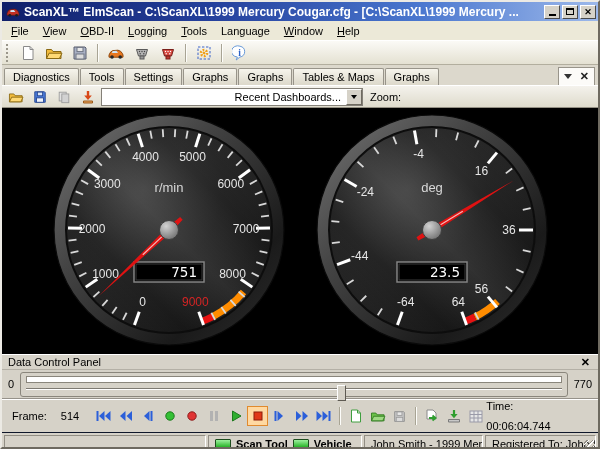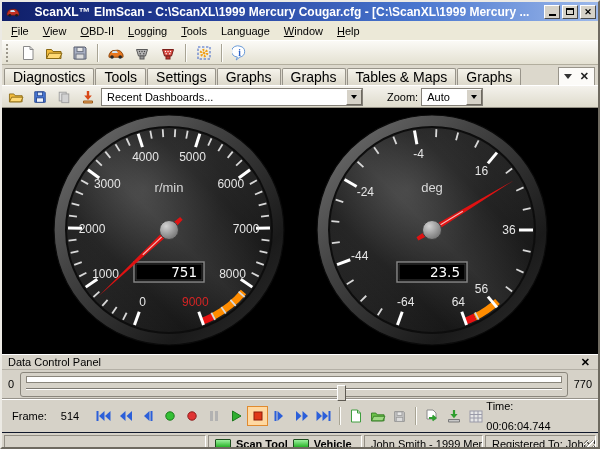--- a/index.html
+++ b/index.html
@@ -7,53 +7,53 @@
   .window{
     width:600px;height:449px;overflow:hidden;position:relative;
     border:2px solid;border-color:#eceae4 #6e6a60 #6e6a60 #eceae4;
     background:#d6d2c8;font-family:"Liberation Sans",sans-serif;font-size:11px;color:#000;
     display:flex;flex-direction:column;
   }
   
   .titlebar{height:19px;flex:0 0 19px;display:flex;align-items:center;gap:4px;padding:0 2px 0 4px;
     background:linear-gradient(90deg,#101f69 0%,#24409c 35%,#4a77cf 70%,#9cb8ea 100%);
     color:#fff;font-weight:bold;font-size:12px;}
-  .titlebar .title-text{flex:1;white-space:nowrap;overflow:hidden;text-align:center;}
+  .titlebar .title-text{flex:1;white-space:nowrap;overflow:hidden;}
   .winbtns{display:flex;gap:2px;}
   .wbtn{width:16px;height:14px;padding:0;background:#d6d2c8;border:1px solid;
     border-color:#fff #4a4a4a #4a4a4a #fff;display:flex;align-items:center;justify-content:center;
     font:bold 9px "Liberation Sans",sans-serif;color:#000;}
   .glyph-min{width:7px;height:2px;background:#000;margin-top:7px;}
   .glyph-max{width:8px;height:7px;border:1px solid #000;border-top-width:2px;}
   
   .menubar{height:19px;flex:0 0 19px;display:flex;align-items:center;padding-left:2px;background:#ece9d8;}
   .menu-item{padding:2px 7px;cursor:default;}
   
   .toolbar{height:25px;flex:0 0 25px;display:flex;align-items:center;padding:0 2px;gap:1px;
     background:linear-gradient(#fbfaf6,#e4e1d2);border-top:1px solid #fff;border-bottom:1px solid #b2ae9e;}
   .drag-handle{width:4px;height:18px;border-left:2px dotted #9a968a;margin:0 4px 0 2px;}
   .tbtn{width:25px;height:22px;display:flex;align-items:center;justify-content:center;background:transparent;border:1px solid transparent;padding:0;}
   .tsep{width:1px;height:18px;background:#a8a494;box-shadow:1px 0 0 #fdfdfa;margin:0 4px;}
   
   .tabstrip{height:21px;flex:0 0 21px;background:#dcd8cc;display:flex;align-items:flex-end;padding:3px 3px 0 2px;border-bottom:1px solid #fff;}
   .tab{height:17px;display:flex;align-items:center;padding:0 8px;margin-right:1px;white-space:nowrap;
-    background:linear-gradient(#f6f4ec,#dcd8ca);border:1px solid #98948a;border-bottom:none;border-radius:2px 2px 0 0;font-size:14px;}
+    background:linear-gradient(#f6f4ec,#dcd8ca);border:1px solid #98948a;border-bottom:none;border-radius:2px 2px 0 0;font-size:11px;}
   .tab-ctrls{margin-left:2px;display:flex;align-items:center;gap:8px;padding:0 5px;height:18px;background:#fcfbf8;border:1px solid #98948a;border-bottom:none;}
   .chev-down{width:0;height:0;border-left:4px solid transparent;border-right:4px solid transparent;border-top:5px solid #333;}
   .tab-x{font:bold 11px "Liberation Sans",sans-serif;color:#222;line-height:1;}
   
   .dashbar{height:22px;flex:0 0 22px;display:flex;align-items:center;gap:3px;padding:0 3px;
     background:linear-gradient(#f4f2ec,#dedbcc);border-bottom:1px solid #949084;}
   .combo{height:18px;background:#fff;border:1px solid #848078;display:flex;align-items:center;}
-  .combo-text{flex:1;padding:4px 5px;white-space:nowrap;overflow:hidden;}
+  .combo-text{flex:1;padding:4px 5px;white-space:nowrap;overflow:hidden;text-align:right;}
   .combo-btn{width:16px;height:16px;background:#d6d2c8;border:1px solid;border-color:#fff #6e6a60 #6e6a60 #fff;display:flex;align-items:center;justify-content:center;padding:0;}
   .arrow-down{width:0;height:0;border-left:3px solid transparent;border-right:3px solid transparent;border-top:4px solid #000;}
   .recent-combo{width:262px;}
   .zoom-combo{width:62px;}
-  .zoom-label{margin-left:21px;}
+  .zoom-label{margin-left:4px;}
   
   .dasharea{height:246px;flex:0 0 246px;background:#000;}
   
   .dcp-title{height:16px;flex:0 0 16px;display:flex;align-items:center;padding:0 6px;background:#d6d2c8;
     border-top:1px solid #fff;border-bottom:1px solid #b4b0a6;}
   .dcp-title .t{flex:1;}
   .dcp-x{font:bold 11px "Liberation Sans",sans-serif;padding:0 2px;background:transparent;border:none;line-height:1;}
   .dcp-body{height:29px;flex:0 0 29px;display:flex;align-items:center;gap:6px;padding:0 6px;border-bottom:1px solid #96928a;}
   .slider-box{flex:1;height:25px;border:1px solid #8a867c;border-radius:3px;position:relative;padding:3px 5px 0 5px;}
   .progress-track{height:7px;background:#fff;border:1px solid #8a867c;}
@@ -231,26 +231,20 @@
           <path d="M2.5 11 h9 v2 h-9z" fill="#e8a25a" stroke="#9a5a1a"></path>
         </svg>
     </button>
     <div class="combo recent-combo">
       <span class="combo-text">Recent Dashboards...</span>
       <button class="combo-btn">
           <span class="arrow-down"></span>
         </button>
     </div>
     <span class="zoom-label">Zoom:</span>
-    <div class="combo zoom-combo">
-      <span class="combo-text">Auto</span>
-      <button class="combo-btn">
-          <span class="arrow-down"></span>
-        </button>
-    </div>
   </div>
 
   <div class="dasharea">
     <svg id="gauge-svg" width="596" height="246" viewBox="0 0 596 246">
       <defs>
         <linearGradient id="bezelGrad" x1="0" y1="0" x2="1" y2="1">
           <stop offset="0" stop-color="#757575"></stop>
             <stop offset=".35" stop-color="#454545"></stop>
           <stop offset=".75" stop-color="#1a1a1a"></stop>
             <stop offset="1" stop-color="#2e2e2e"></stop>

